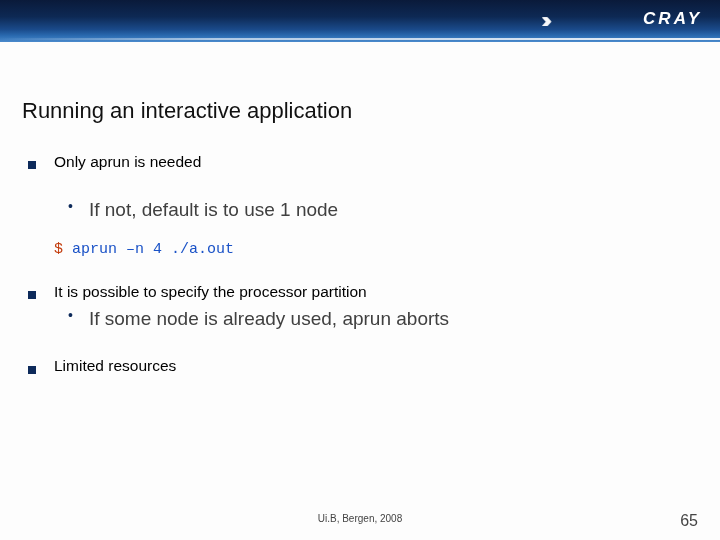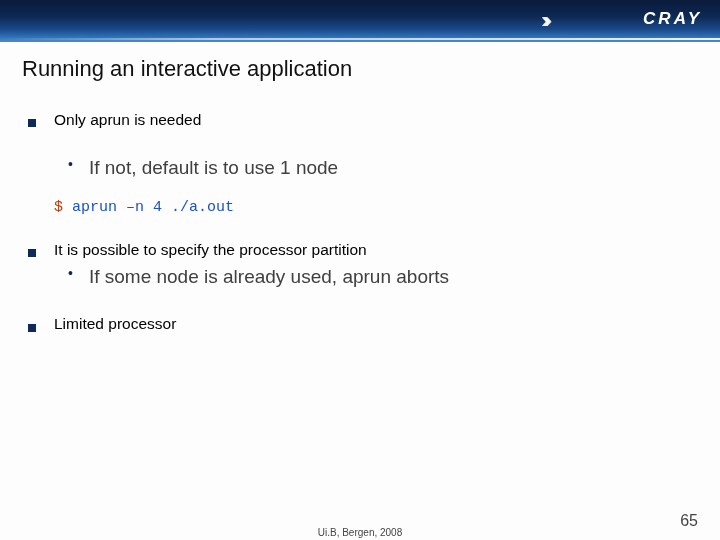--- a/index.html
+++ b/index.html
@@ -47,20 +47,21 @@
     background: linear-gradient(to right, rgba(255,255,255,0) 0%, rgba(255,255,255,0.6) 30%, rgba(255,255,255,0.9) 100%);
   }
   .content {
     padding: 14px 22px 0 22px;
   }
   .title {
     font-size: 22px;
     font-weight: 400;
     color: #111;
     margin-bottom: 28px;
+    margin-top: 42px;
   }
   .bullet-row {
     display: flex;
     align-items: center;
     margin-bottom: 4px;
   }
   .sq {
     display: inline-block;
     width: 8px; height: 8px;
     background: #0d2a5a;
@@ -96,21 +97,21 @@
     font-size: 15px;
     margin-left: 32px;
     margin-top: 18px;
     margin-bottom: 6px;
   }
   .code .p { color: #c23a0a; }
   .code .c { color: #1a52c7; }
   .block { margin-bottom: 24px; }
   .footer {
     position: absolute;
-    bottom: 2px;
+    bottom: 16px;
     left: 0;
     width: 100%;
     text-align: center;
     font-size: 10px;
     color: #444;
   }
   .pagenum {
     position: absolute;
     bottom: 10px;
     right: 22px;
@@ -156,20 +157,20 @@
     </div>
     <div class="sub-row">
       <span class="dot">•</span>
       <span class="sub-text">If some node is already used, aprun aborts</span>
     </div>
   </div>
 
   <div class="block">
     <div class="bullet-row">
       <span class="sq"></span>
-      <span class="bullet-text">Limited processor</span>
+      <span class="bullet-text">Limited resources</span>
     </div>
   </div>
 
 </div>
 
 <div class="footer">Ui.B, Bergen, 2008</div>
 <div class="pagenum">65</div>
 
 </body></html>

